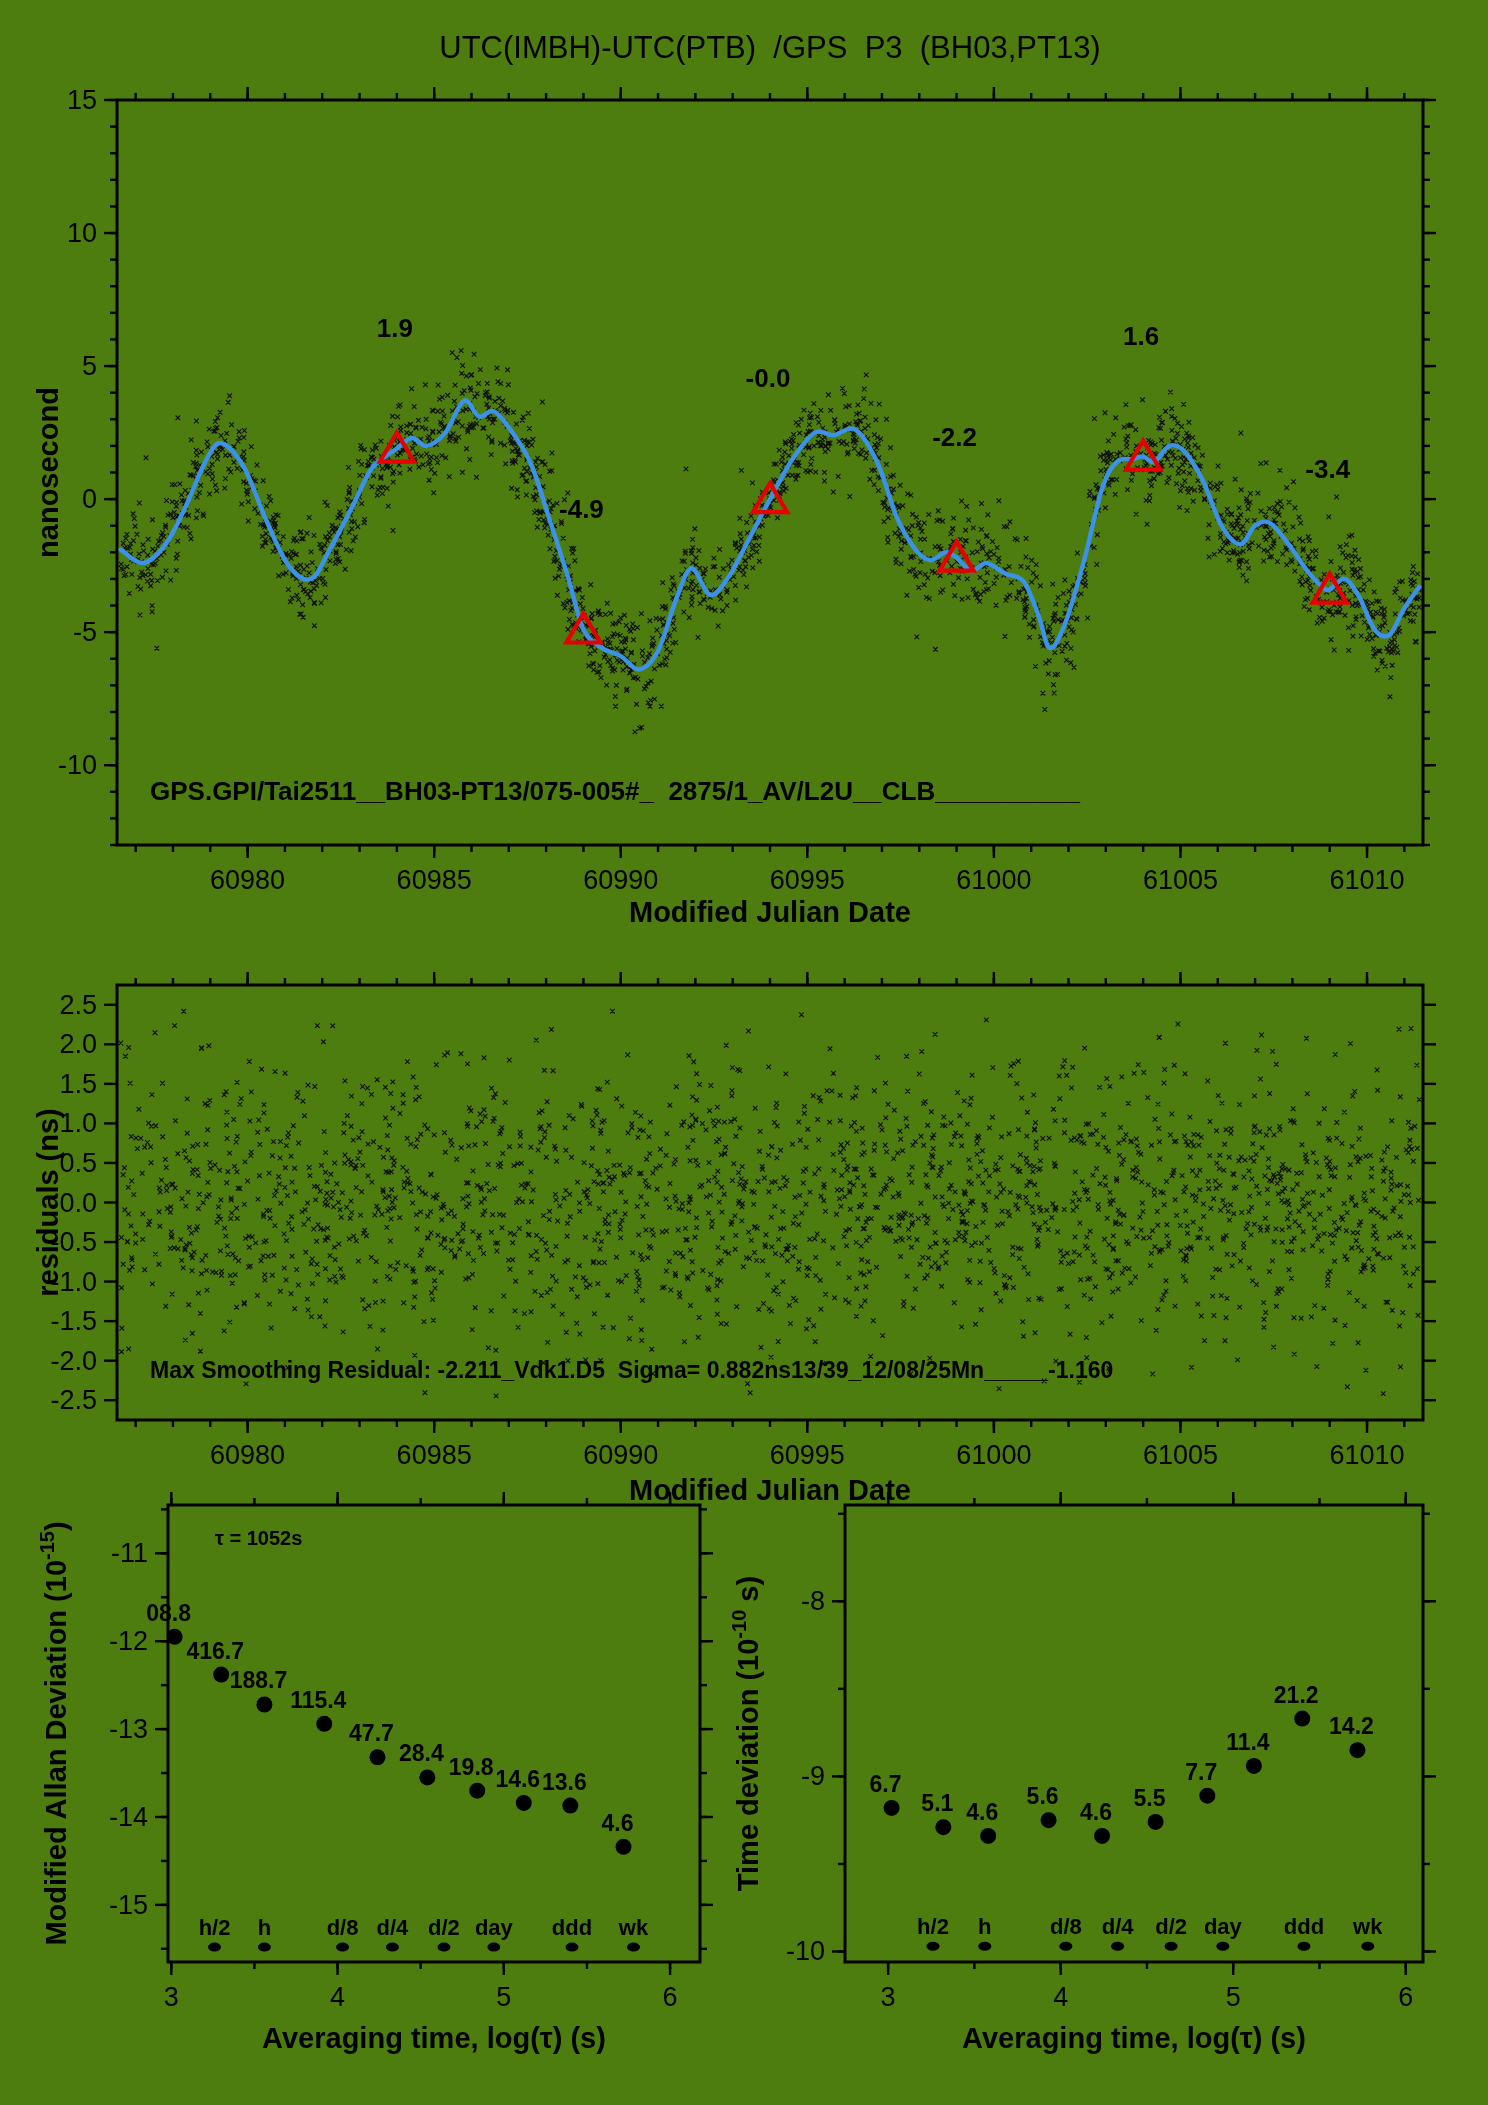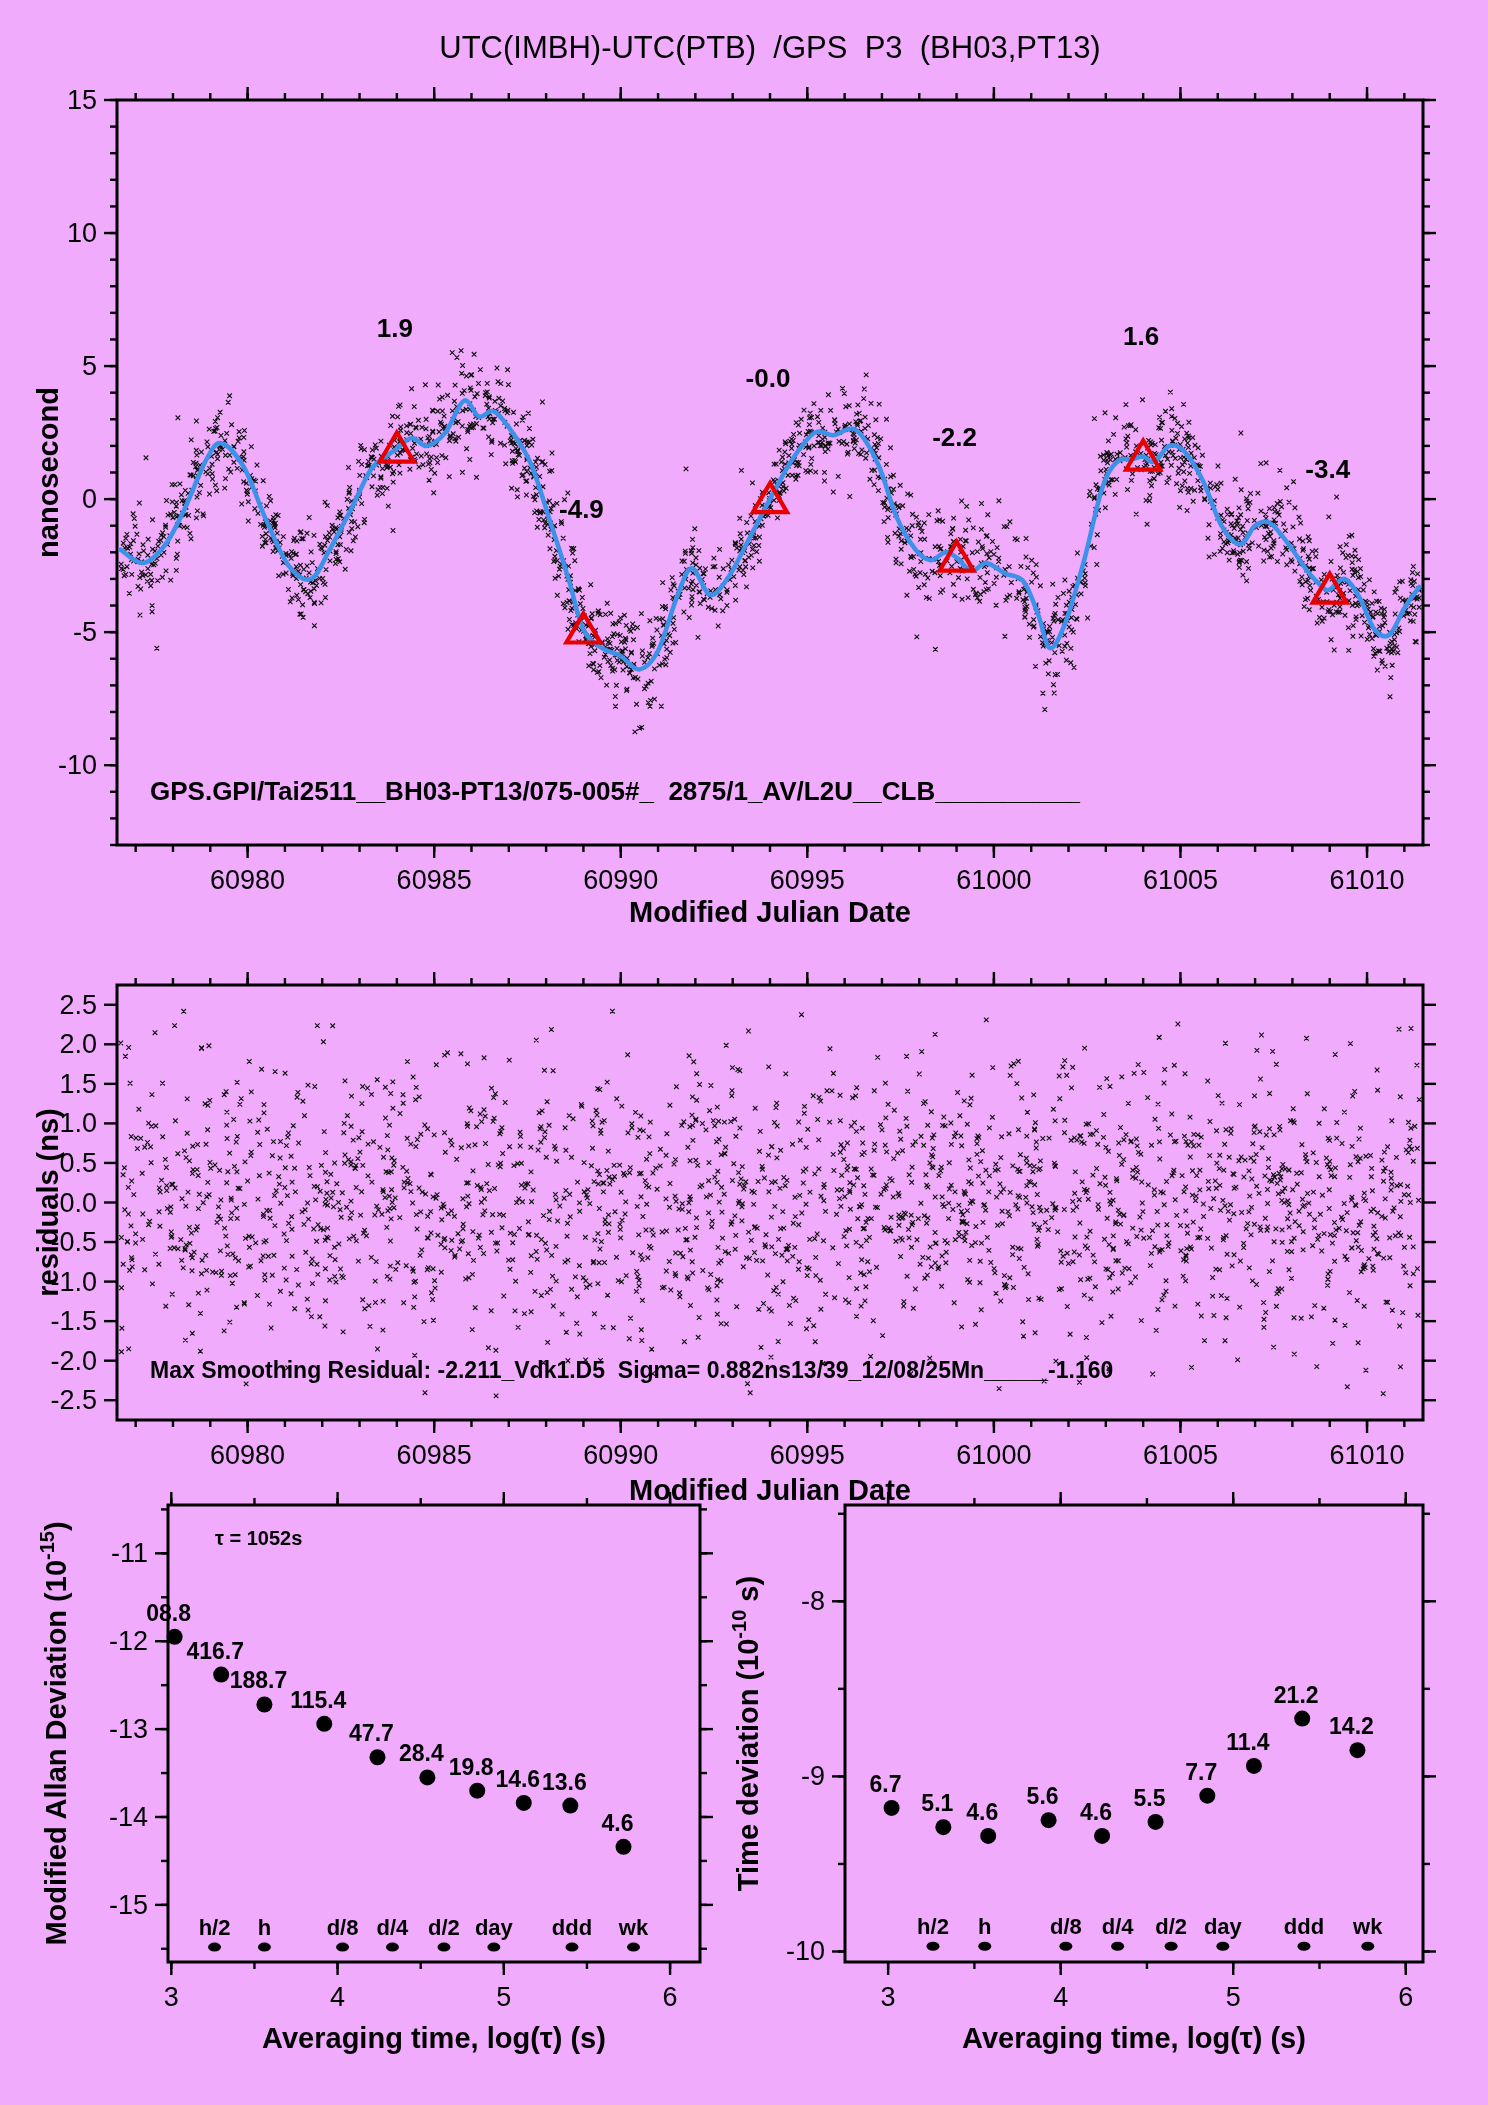--- a/index.html
+++ b/index.html
@@ -1,16 +1,16 @@
 <!DOCTYPE html>
 <html><head>
 <meta charset="utf-8">
 <style>
   html,body{margin:0;padding:0;background:#ffffff;}
-  .page{position:relative;width:1488px;height:2105px;background:#f0abfc;
+  .page{position:relative;width:1488px;height:2105px;background:#4d7c0f;
         font-family:"Liberation Sans","DejaVu Sans",sans-serif;overflow:hidden;}
   svg{position:absolute;left:0;top:0;}
   svg text{fill:#000;font-family:"Liberation Sans","DejaVu Sans",sans-serif;white-space:pre;}
   .t-title{font-size:31px;}
   .tick{font-size:27px;}
   .axlab{font-size:29px;font-weight:bold;}
   .ann{font-weight:bold;}
   .red{font-weight:bold;}
 </style>
 </head>

